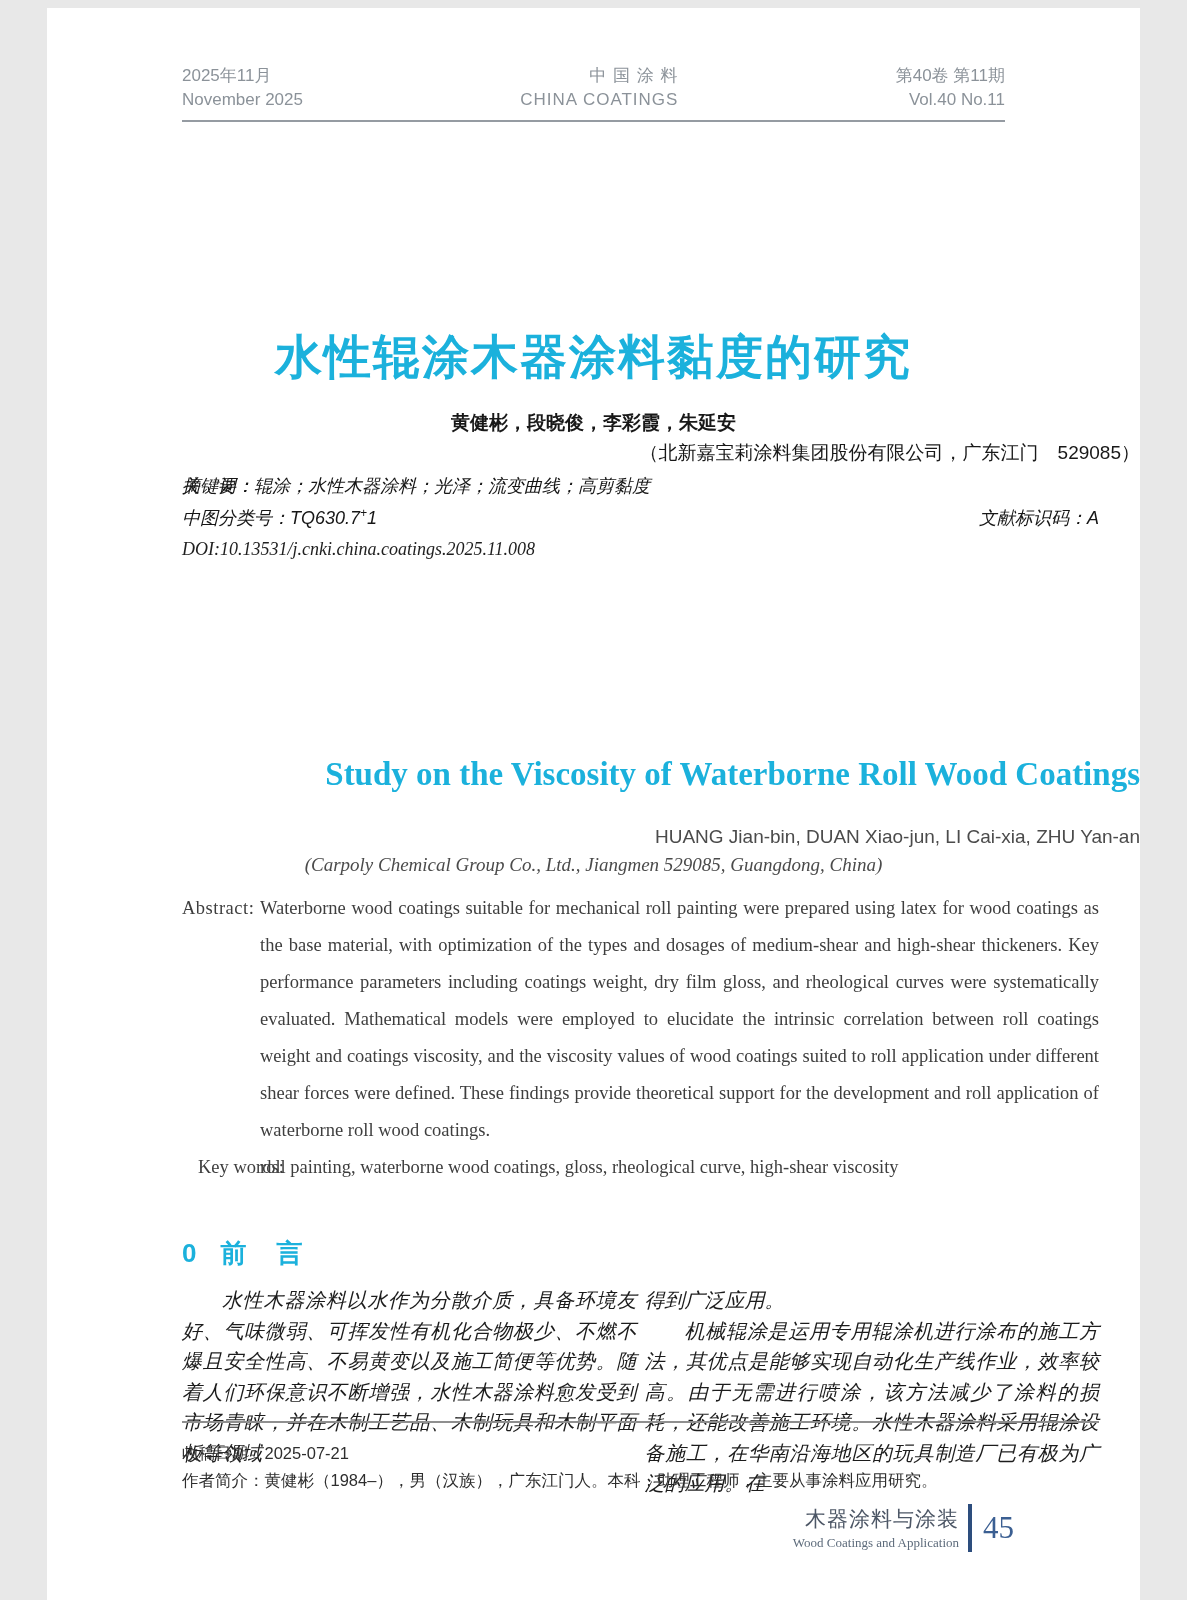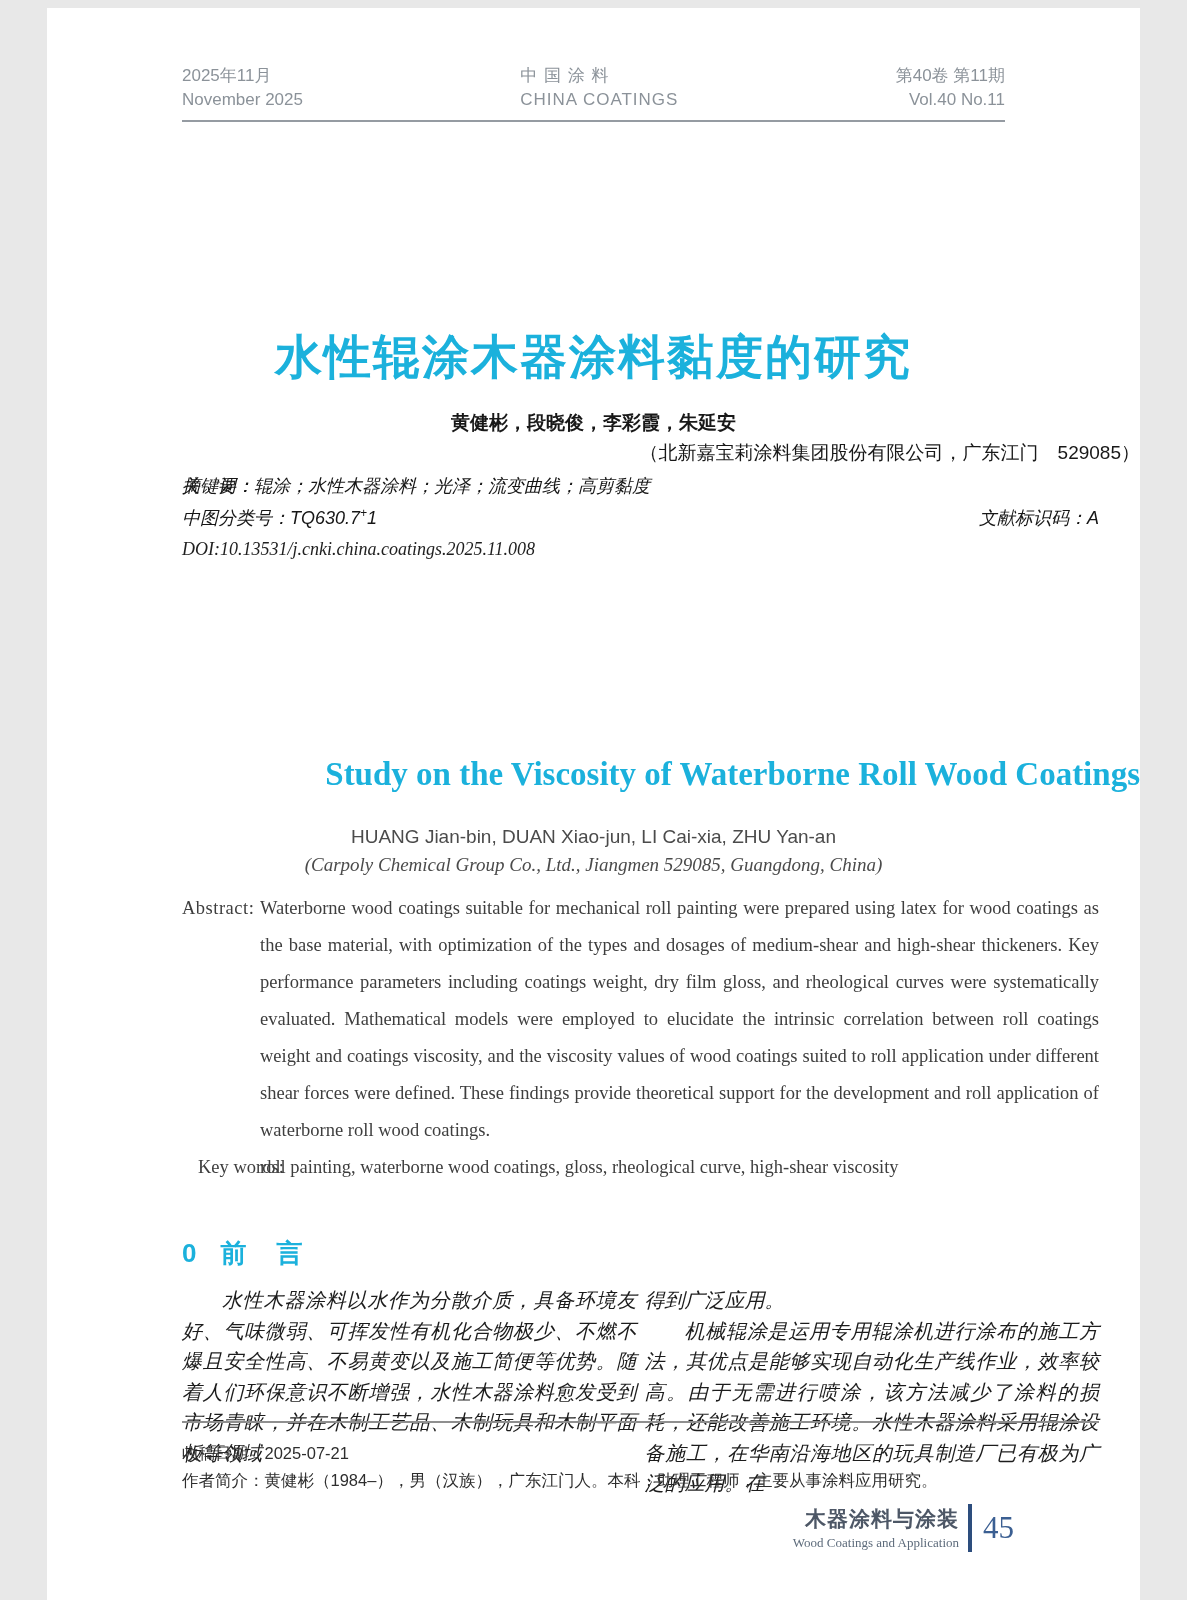--- a/index.html
+++ b/index.html
@@ -15,21 +15,21 @@
   }
 
   
   .j-header {
     position: absolute; top: 56px; left: 135px; right: 135px;
     display: flex; justify-content: space-between; align-items: flex-end;
     color: #8b9299; font-size: 17px; line-height: 24px;
     border-bottom: 2px solid #959ba2; padding-bottom: 8px;
   }
   .j-header .col { display: flex; flex-direction: column; }
-  .j-header .col.center { text-align: left; letter-spacing: 1px; }
+  .j-header .col.center { text-align: right; letter-spacing: 1px; }
   .j-header .col.right { text-align: right; }
 
   
   .title-cn {
     position: absolute; top: 318px; left: 0; right: 0;
     text-align: center;
     font-size: 47px; font-weight: bold; letter-spacing: 2px;
     color: #1bb1dc;
   }
   .authors-cn {
@@ -57,21 +57,21 @@
   .doi-line { margin-top: 9px; font-size: 18px; color: #1f1f1f; font-family: "Liberation Serif", serif; }
 
   
   .title-en {
     position: absolute; top: 748px; left: 0; right: 0;
     text-align: right; font-family: "Liberation Serif", serif;
     font-size: 33px; font-weight: bold; color: #1bb1dc;
   }
   .authors-en {
     position: absolute; top: 818px; left: 0; right: 0;
-    text-align: center; font-size: 19px; color: #4b4b4b;
+    text-align: right; font-size: 19px; color: #4b4b4b;
   }
   .affil-en {
     position: absolute; top: 846px; left: 0; right: 0;
     text-align: center; font-size: 19px; font-style: italic; color: #4b4b4b;
     font-family: "Liberation Serif", serif;
   }
 
   
   .en-abs-block { position: absolute; top: 882px; left: 135px; width: 917px; }
   .abstract-en {
@@ -103,21 +103,21 @@
     border-top: 2px solid #8f8f8f; padding-top: 17px;
     font-size: 16.5px; line-height: 27px; color: #2e2e2e;
   }
 
   
   .page-footer {
     position: absolute; top: 1496px; right: 126px;
     display: flex; align-items: center;
   }
   .footer-col { display: flex; flex-direction: column; align-items: flex-end; padding-right: 9px; }
-  .footer-cn { font-size: 21px; font-weight: bold; color: #4d5766; letter-spacing: 1px; }
+  .footer-cn { font-size: 21px; font-weight: normal; color: #4d5766; letter-spacing: 1px; }
   .footer-en { font-size: 13px; color: #5d6b7b; font-family: "Liberation Serif", serif; margin-top: 2px; }
   .footer-bar { width: 4px; height: 48px; background: #2d4d7d; }
   .footer-page {
     font-family: "Liberation Serif", serif; font-size: 31px; color: #3b5f92;
     margin-left: 11px;
   }
 </style>
 </head>
 <body>
 

